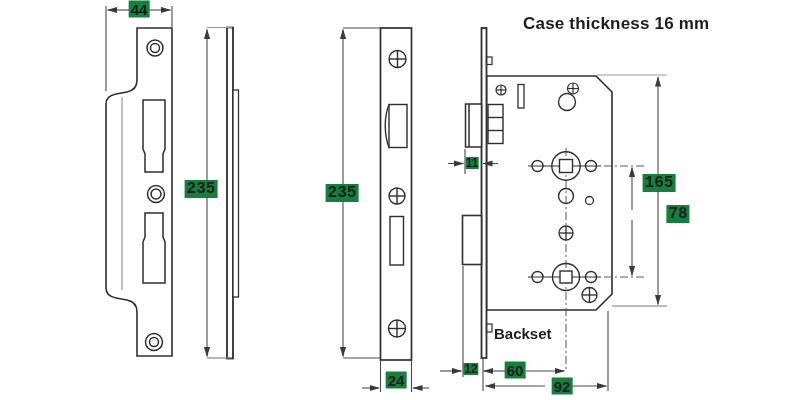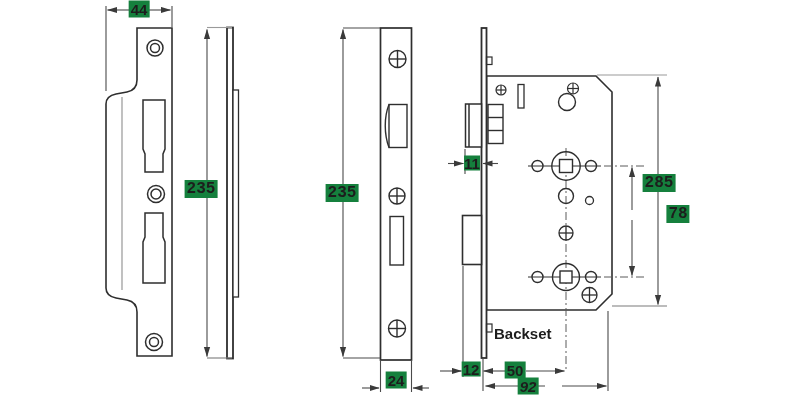--- a/index.html
+++ b/index.html
@@ -2,21 +2,21 @@
 <html><head>
 <meta charset="utf-8">
 <style>
   html,body{margin:0;padding:0;background:#fff;}
   #canvas{position:relative;width:800px;height:400px;background:#fff;overflow:hidden;
           font-family:"Liberation Sans","DejaVu Sans",sans-serif;}
   #drawing{position:absolute;left:0;top:0;}
   .lbl{position:absolute;font-weight:bold;color:#1d1d1d;background:#15803d;
        white-space:nowrap;line-height:1;padding:1px 2px;}
   .ctr{transform:translate(-50%,-50%);}
-  .sz14{font-size:15px;}
+  .sz14{font-size:12px;}
   .sz15{font-size:15px;}
   .sz16{font-size:16px;font-family:Liberation Mono, monospace;}
   .sz17{font-size:17px;letter-spacing:.2px;}
 </style>
 </head>
 <body>
 
 <div id="canvas">
 
   <svg id="drawing" width="800" height="400" viewBox="0 0 800 400">
@@ -202,36 +202,37 @@
         <line x1="658" y1="188" x2="658" y2="304.5" marker-end="url(#arw)"></line>
       </g>
 
       <g>
         <line x1="632" y1="210" x2="632" y2="167.5" marker-end="url(#arw)"></line>
         <line x1="632" y1="220" x2="632" y2="275.5" marker-end="url(#arw)"></line>
       </g>
     </g>
   </svg>
 
+  <div class="lbl sz17" style="left:521px;top:14px;background:transparent;">Case thickness 16 mm</div>
 
   <div class="lbl ctr sz15" style="left:139px;top:9px;">44</div>
 
   <div class="lbl ctr sz16" style="left:201px;top:189px;">235</div>
 
   <div class="lbl ctr sz16" style="left:342px;top:193px;">235</div>
 
   <div class="lbl ctr sz15" style="left:396px;top:380px;">24</div>
 
   <div class="lbl ctr sz14" style="left:472px;top:163px;padding:0;">11</div>
 
   <div class="lbl ctr sz14" style="left:471px;top:369px;padding:0 1px;">12</div>
 
   <div class="lbl sz15" style="left:492px;top:325px;background:transparent;">Backset</div>
 
-  <div class="lbl ctr sz15" style="left:515px;top:370px;">50</div>
-
-  <div class="lbl ctr sz15" style="left:528px;top:386px;font-style:italic;">92</div>
-
-  <div class="lbl ctr sz16" style="left:659px;top:183px;">285</div>
+  <div class="lbl ctr sz15" style="left:515px;top:370px;">60</div>
+
+  <div class="lbl ctr sz15" style="left:562px;top:386px;">92</div>
+
+  <div class="lbl ctr sz16" style="left:659px;top:183px;">165</div>
 
   <div class="lbl ctr sz16" style="left:631px;top:214px;margin-left:47px;">78</div>
 
 </div>
 
 </body></html>

